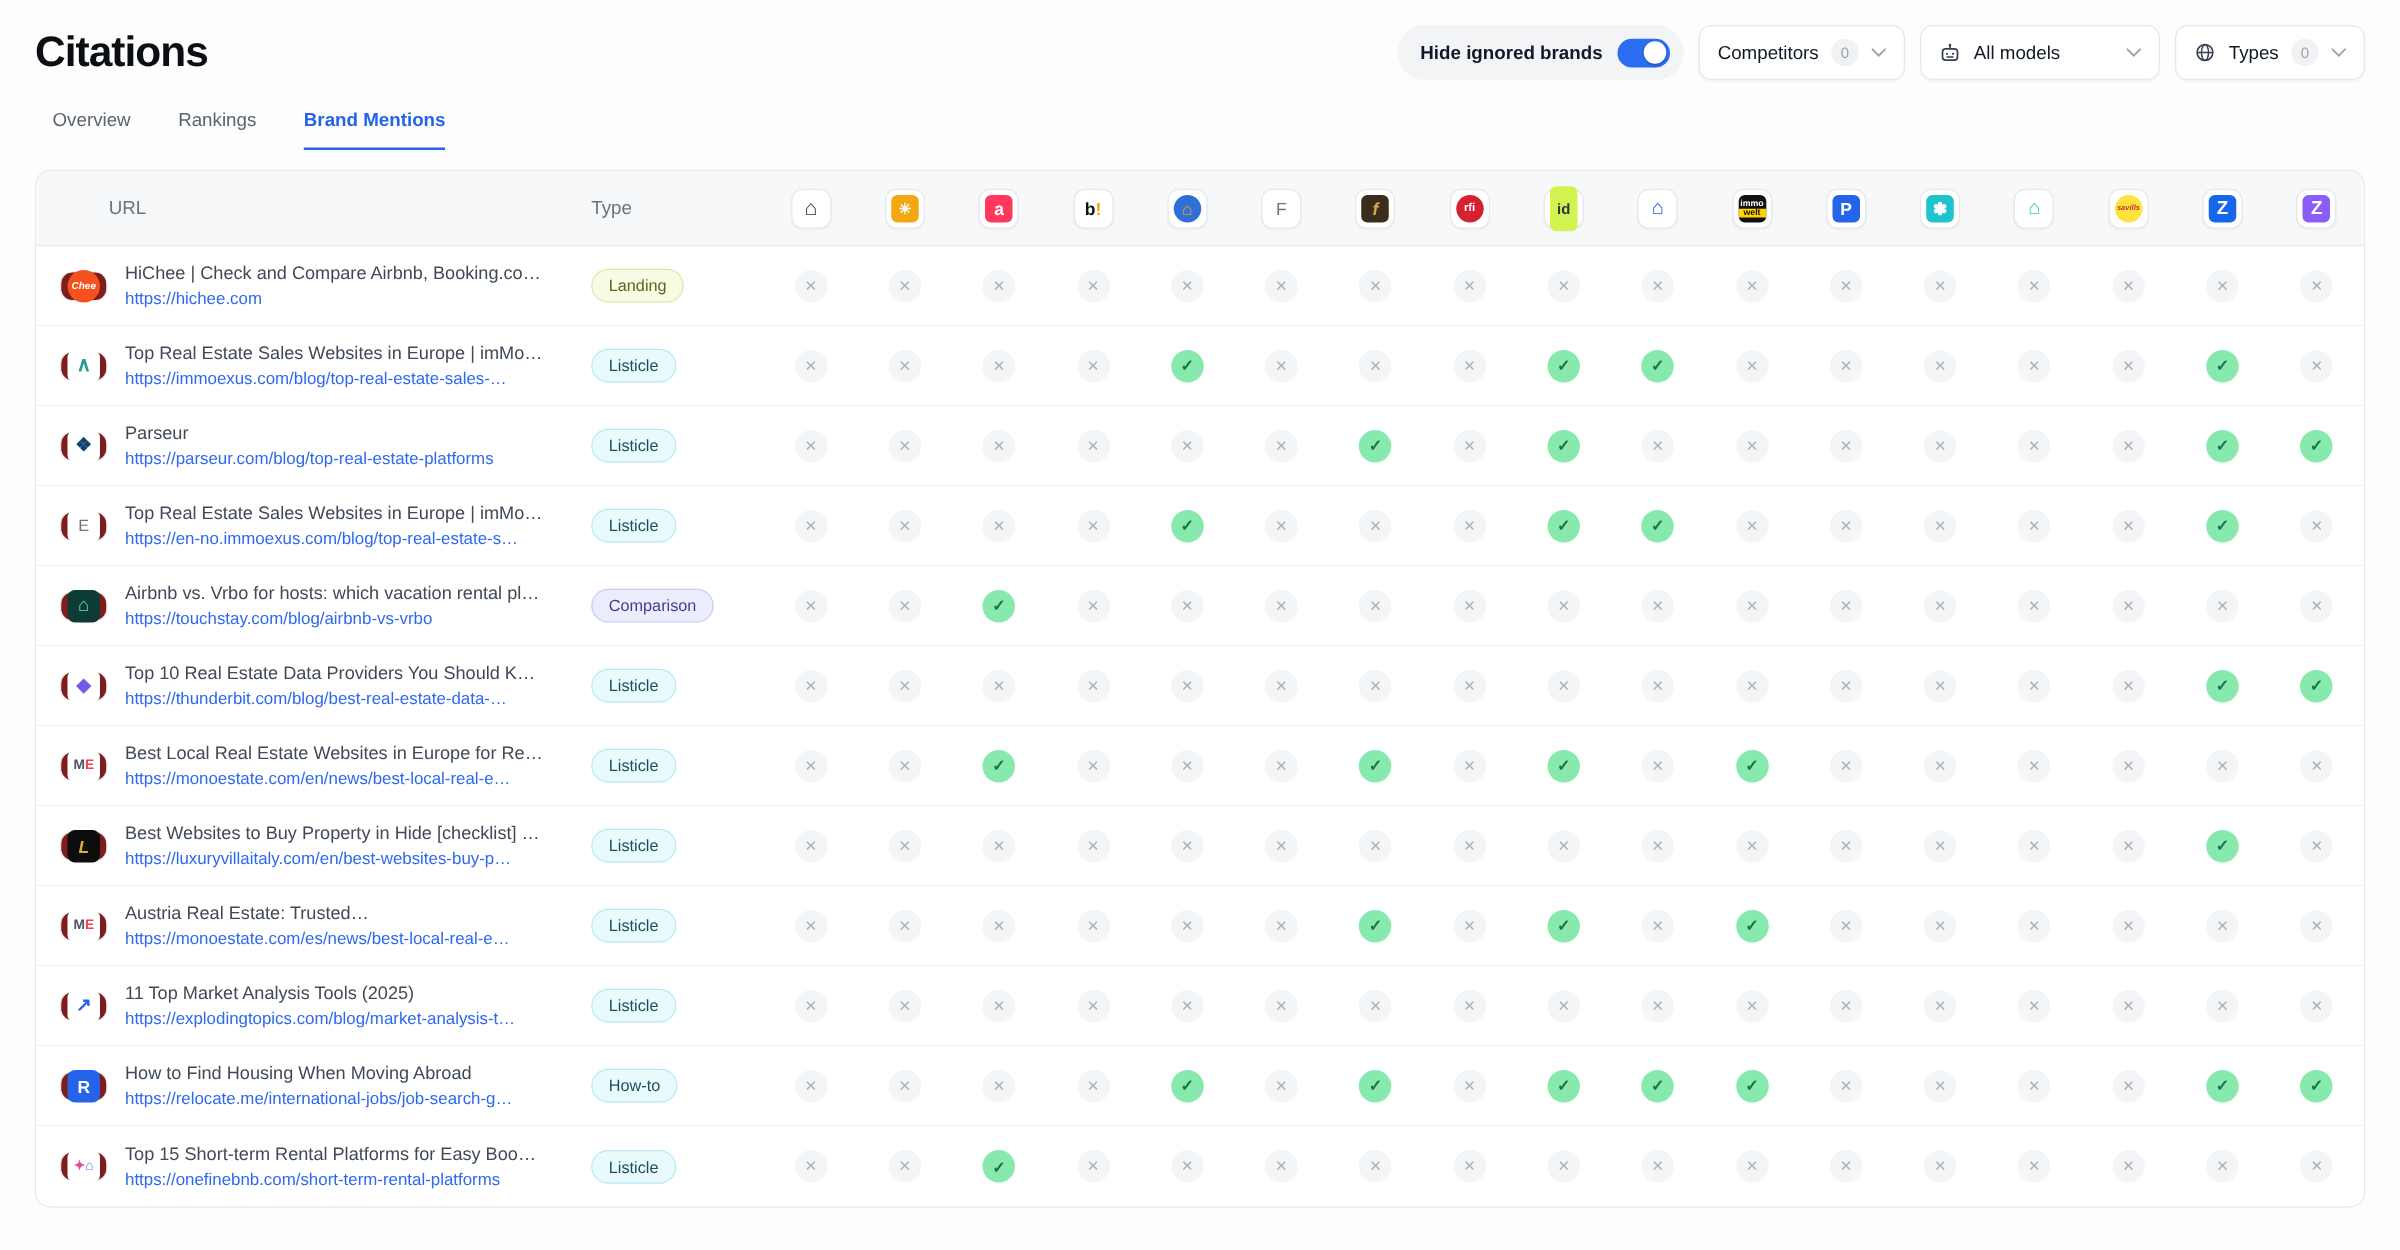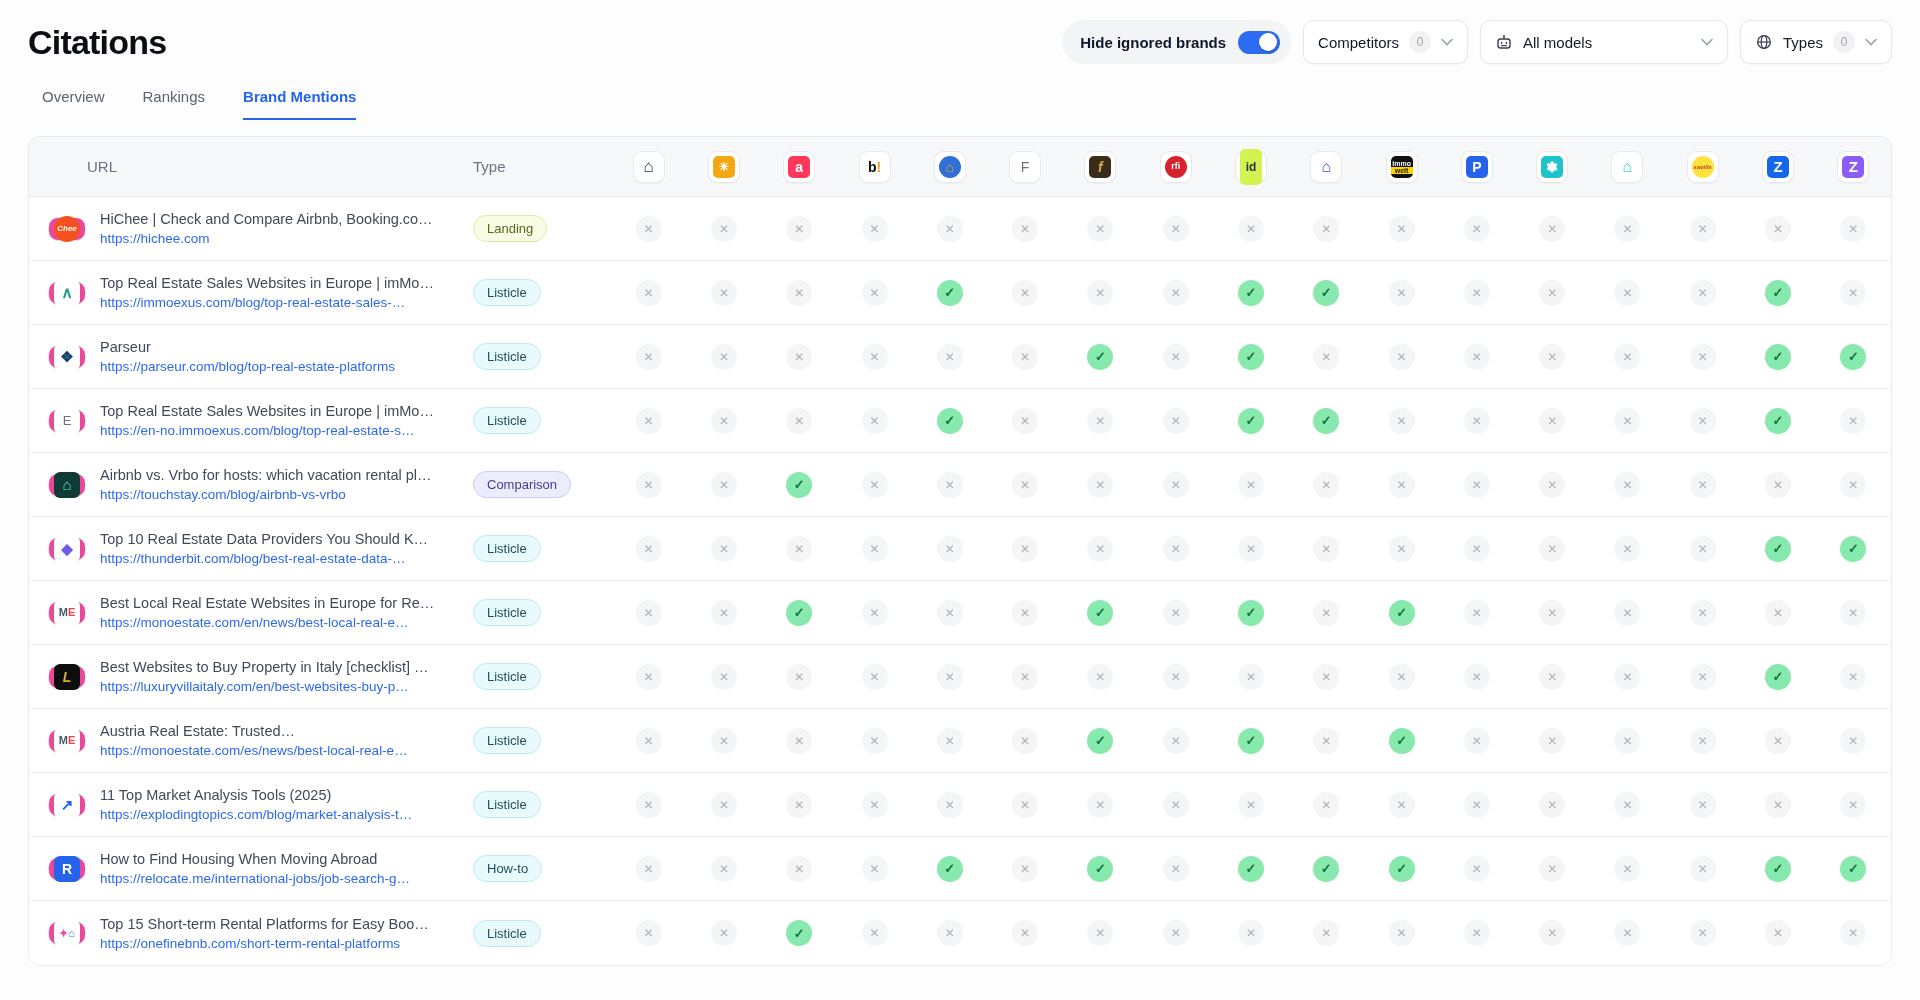--- a/index.html
+++ b/index.html
@@ -37,21 +37,21 @@
   .thead { height:60px; background:#f7f8f9; border-bottom:1px solid #e7e9ec; color:#6a7380; font-size:15px; }
   .thead .hurl { padding-left:58px; }
   .thead .htype { }
   .hbrand { display:flex; justify-content:center; }
   .brand-chip { width:32px; height:32px; border-radius:9px; background:#fff; border:1px solid #e7e9ec;
                 display:flex; align-items:center; justify-content:center; box-shadow:0 1px 1px rgba(16,24,40,.04); }
 
   .row { height:64px; border-bottom:1px solid #eef0f2; background:#fff; }
   .row:last-child { border-bottom:none; }
   .url-cell { display:flex; align-items:center; gap:14px; padding-left:19px; min-width:0; }
-  .favicon { width:38px; height:24px; border-radius:10px; border:1px solid #e7e9ec; background:#ec4899;
+  .favicon { width:38px; height:24px; border-radius:10px; border:1px solid #e7e9ec; background:#7f1d1d;
              display:flex; align-items:center; justify-content:center; flex:none; }
   .icon-core { display:flex; align-items:center; justify-content:center; overflow:hidden; line-height:1; }
   .meta { min-width:0; }
   .rtitle { font-size:14.5px; color:#3f4957; white-space:nowrap; overflow:hidden; text-overflow:ellipsis; max-width:336px; }
   .rlink { display:block; margin-top:4px; font-size:13.5px; color:#2e68f0; text-decoration:none;
            white-space:nowrap; overflow:hidden; text-overflow:ellipsis; max-width:336px; }
 
   .badge { display:inline-block; padding:5px 13px; border-radius:999px; font-size:13px; font-weight:500;
            border:1px solid transparent; justify-self:start; white-space:nowrap; }
 
@@ -77,21 +77,21 @@
     </div>
 
     <div class="filter-btn">
       <span class="lbl">Competitors</span>
       <span class="count-badge">0</span>
       <svg class="uic chev" width="12" height="8" viewBox="0 0 12 8">
           <path d="M1 1.5 L6 6.5 L11 1.5" fill="none" stroke="#9aa3ae" stroke-width="1.6" stroke-linecap="round"></path>
         </svg>
     </div>
 
-    <div class="filter-btn" style="width:248px; justify-content:flex-start;">
+    <div class="filter-btn" style="width:192px; justify-content:flex-start;">
       <svg class="uic" width="18" height="18" viewBox="0 0 18 18">
         <rect x="3" y="6" width="12" height="9" rx="2.5" fill="none" stroke="#374151" stroke-width="1.4"></rect>
         <line x1="9" y1="3.5" x2="9" y2="6" stroke="#374151" stroke-width="1.4"></line>
         <circle cx="9" cy="3" r="1" fill="#374151"></circle>
         <circle cx="6.6" cy="10" r="0.9" fill="#374151"></circle>
         <circle cx="11.4" cy="10" r="0.9" fill="#374151"></circle>
         <line x1="6.2" y1="12.6" x2="11.8" y2="12.6" stroke="#374151" stroke-width="1.2"></line>
       </svg>
       <span class="lbl">All models</span>
       <svg class="uic chev" style="margin-left:auto;" width="12" height="8" viewBox="0 0 12 8">
@@ -706,21 +706,21 @@
         </div>
       </div>
       <div class="trow row">
         <div class="url-cell">
           <span class="favicon">
             <span class="icon-core" style="width: 26px; height: 26px; background: rgb(13, 13, 13); border-radius: 6px; font-size: 14px; font-weight: bold; font-style: italic;">
               <span style="color: rgb(212, 175, 55);">L</span>
             </span>
           </span>
           <div class="meta">
-            <div class="rtitle">Best Websites to Buy Property in Italy [checklist] …</div>
+            <div class="rtitle">Best Websites to Buy Property in Hide [checklist] …</div>
             <a class="rlink" href="#">https://luxuryvillaitaly.com/en/best-websites-buy-p…</a>
           </div>
         </div>
         <div><span class="badge" style="background: rgb(233, 250, 253); border-color: rgb(185, 233, 243); color: rgb(29, 78, 95);">Listicle</span></div>
         <div class="markcell">
           <span class="mark cross">✕</span>
         </div>
         <div class="markcell">
           <span class="mark cross">✕</span>
         </div>

